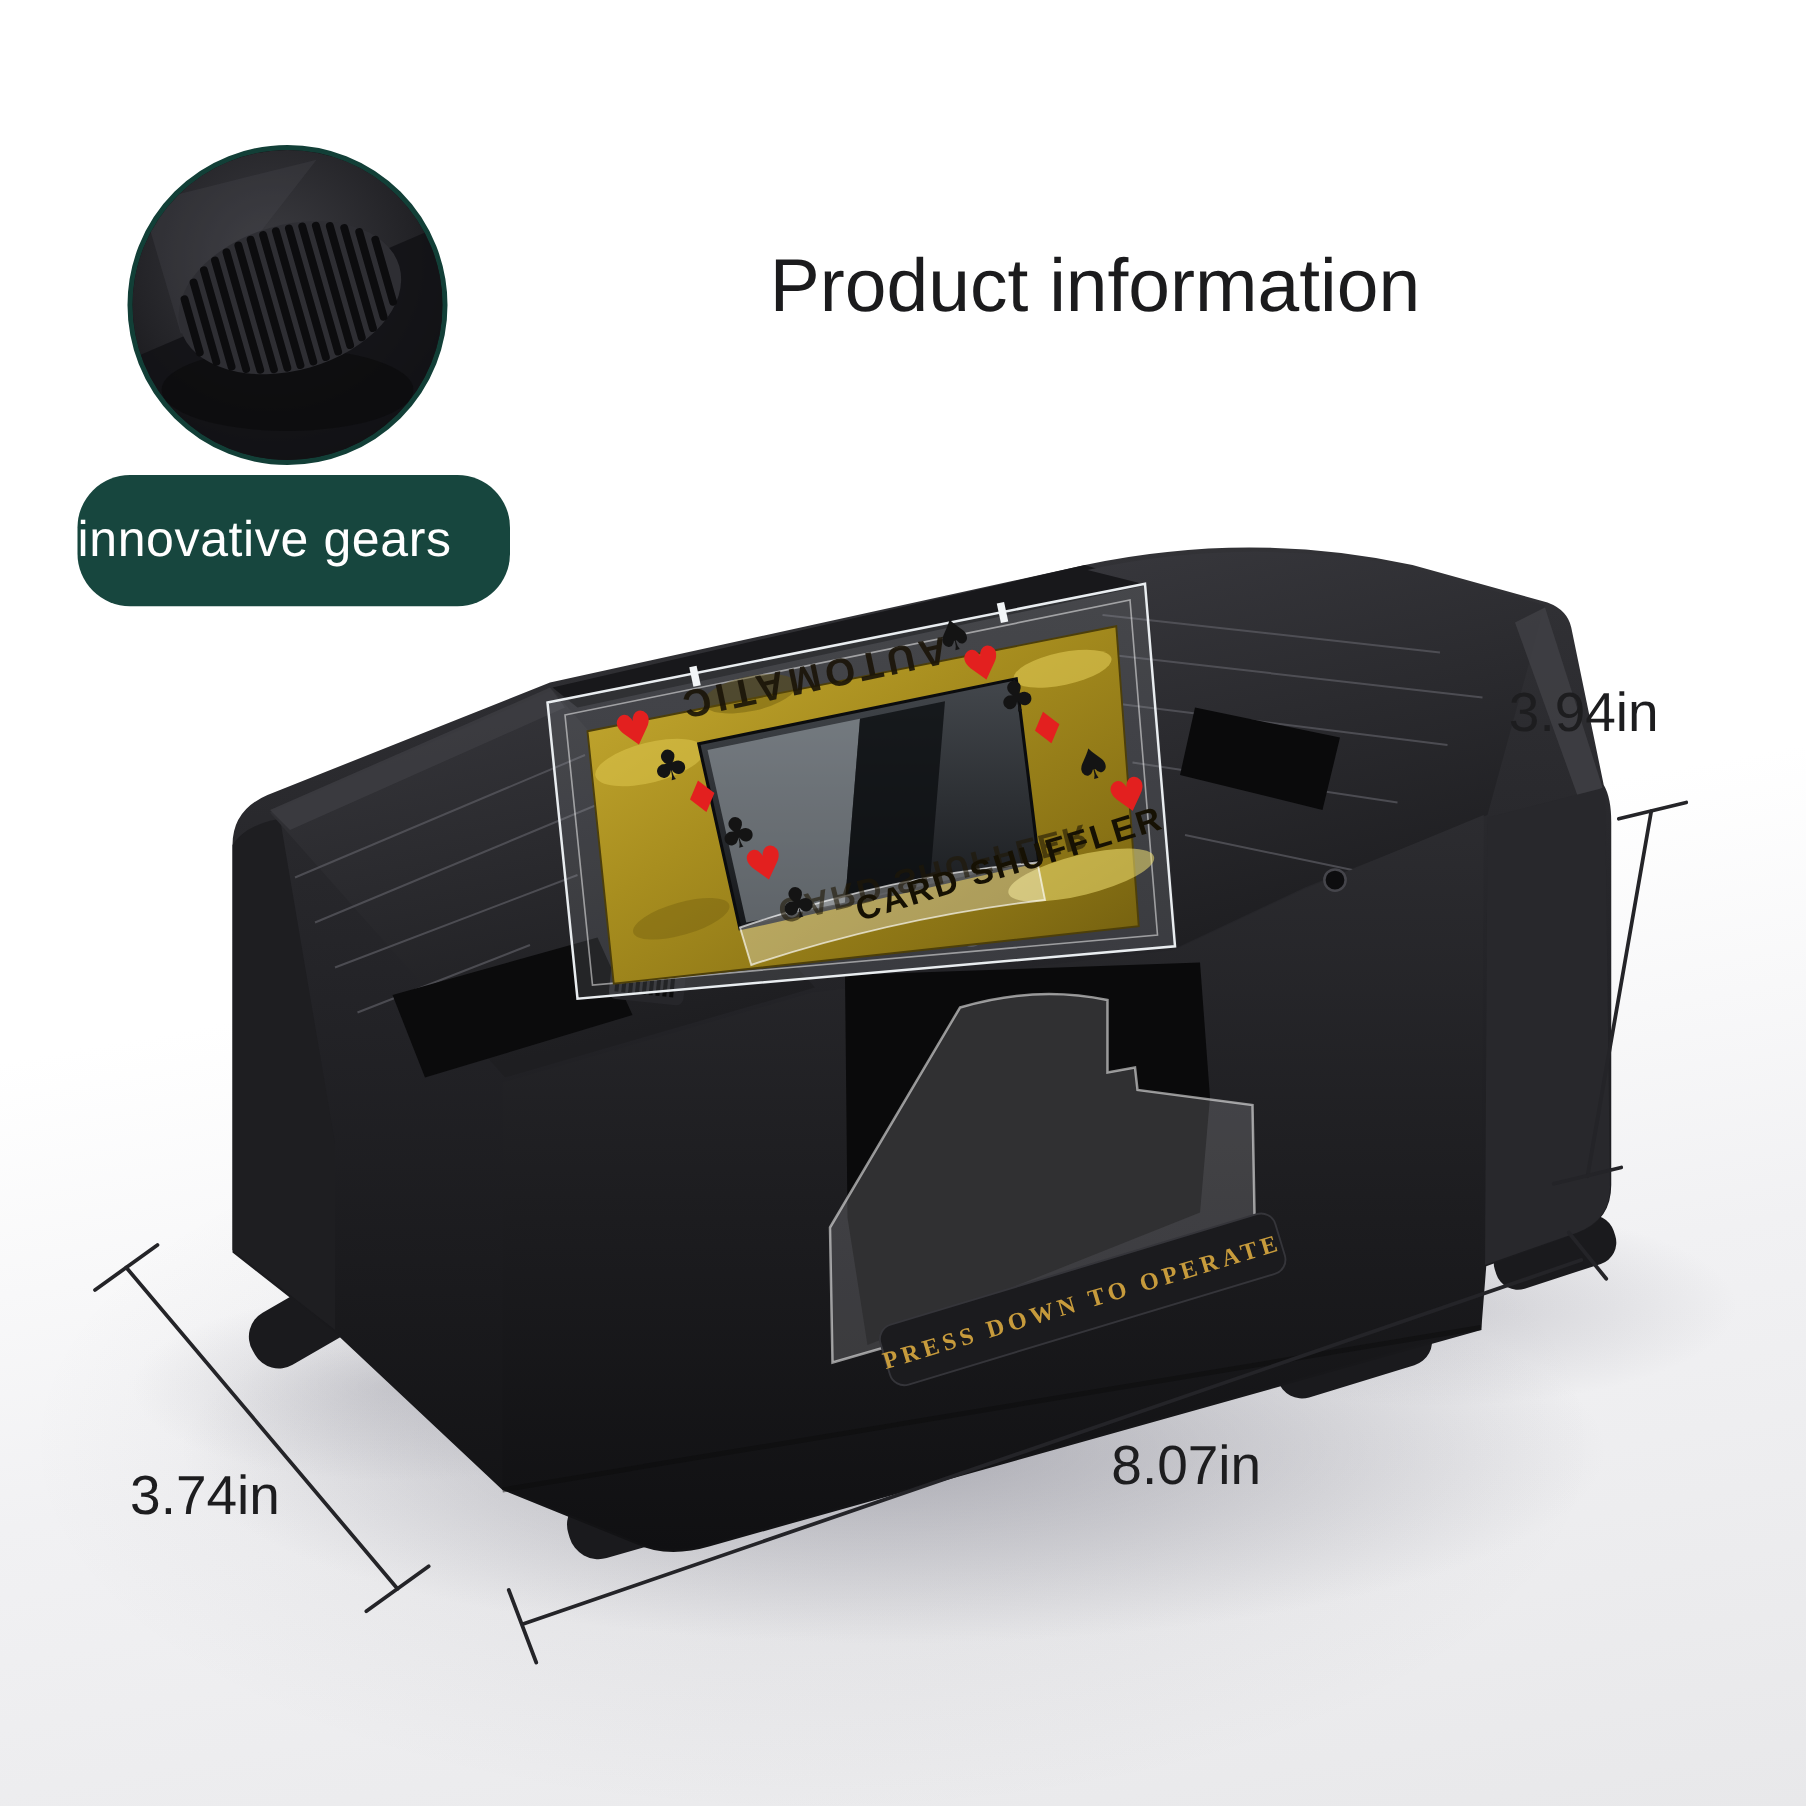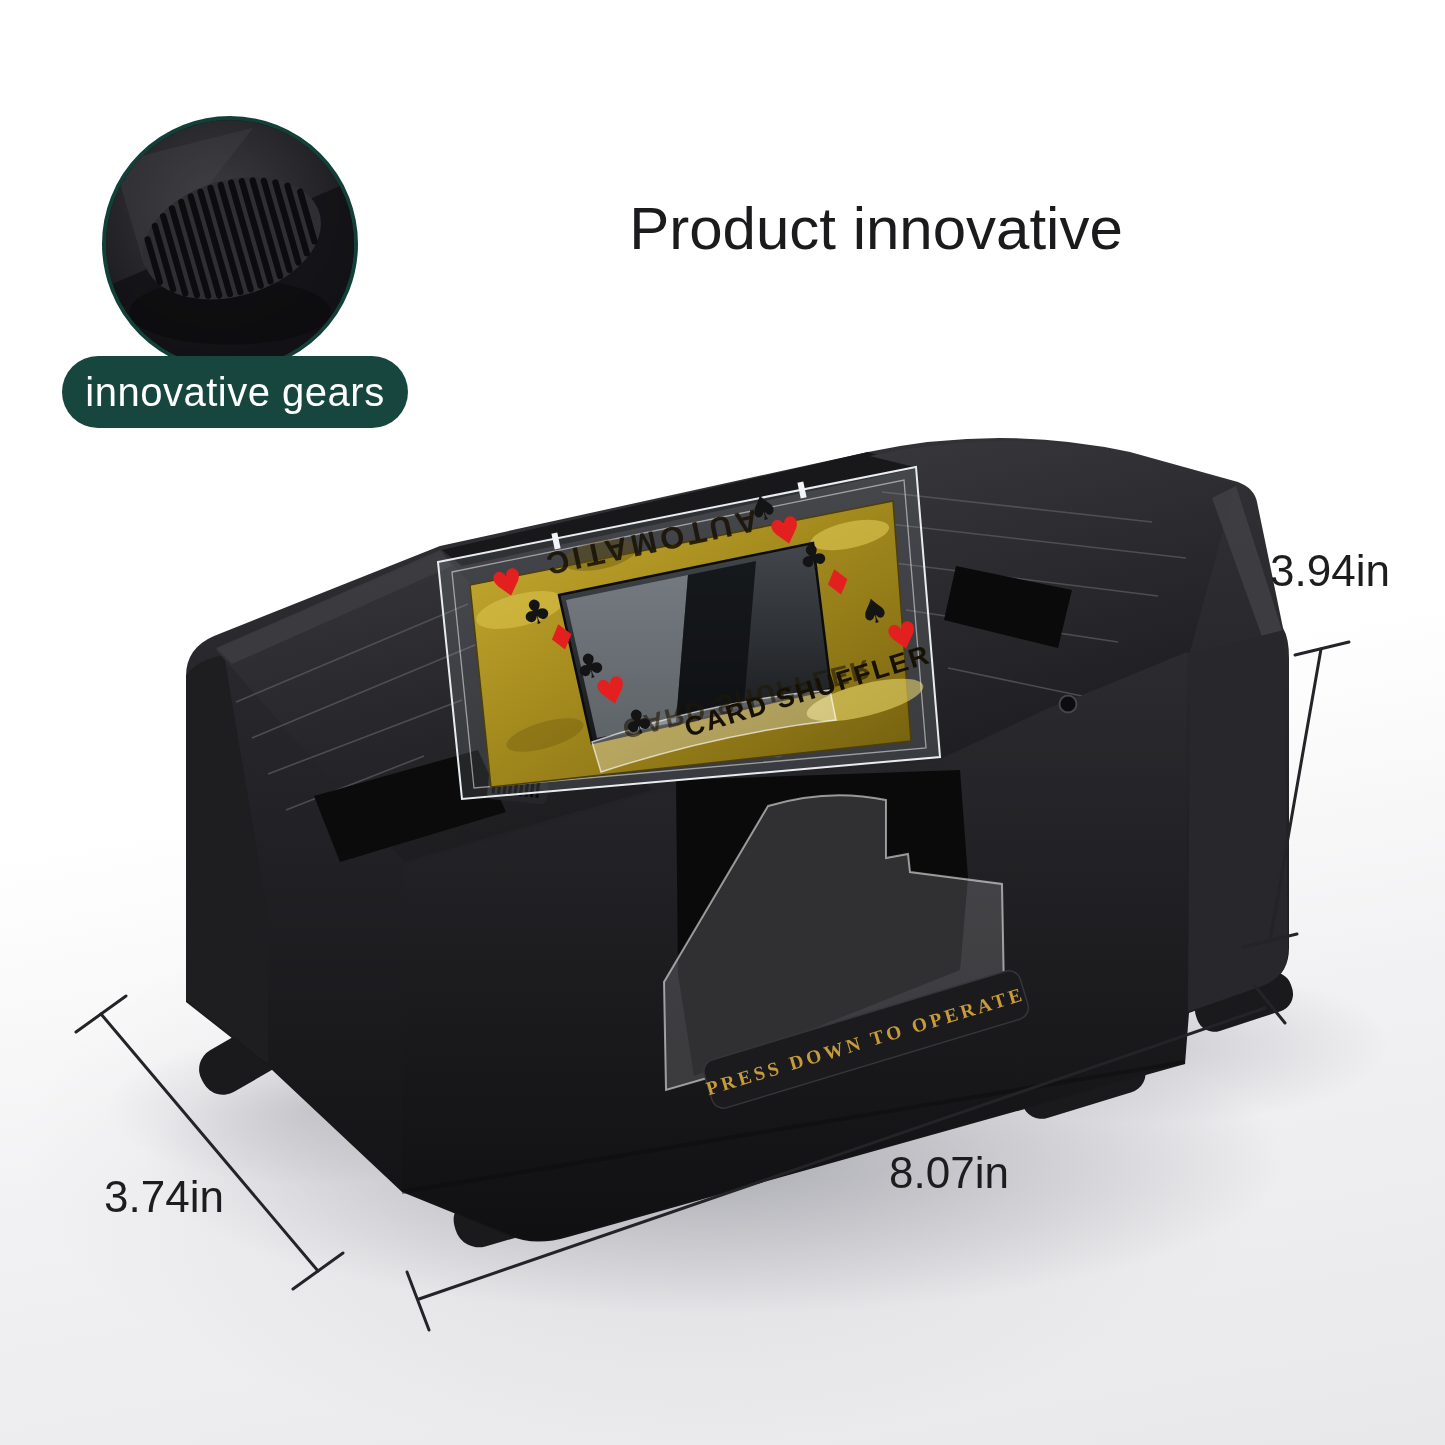--- a/index.html
+++ b/index.html
@@ -5,28 +5,28 @@
   html,body{margin:0;padding:0;background:#fff}
   .canvas{position:relative;width:1445px;height:1445px;overflow:hidden;
           background:linear-gradient(170deg,#ffffff 0%,#ffffff 50%,#f1f1f3 72%,#e8e8ea 100%);
           font-family:"Liberation Sans",sans-serif}
   .floor{position:absolute;inset:0;
          background:radial-gradient(900px 420px at 45% 80%, rgba(60,60,70,.10), rgba(0,0,0,0) 70%)}
   .scene{position:absolute;left:0;top:0;width:1445px;height:1445px}
   .inset-circle{position:absolute;left:102px;top:116px;width:256px;height:256px;border-radius:50%;
                 border:4px solid #123F37;box-sizing:border-box;overflow:hidden;background:#17171a}
   .inset-circle svg{width:100%;height:100%;display:block}
-  .inset-pill{position:absolute;left:62px;top:356px;width:346px;height:72px;
+  .inset-pill{position:absolute;left:62px;top:380px;width:346px;height:105px;
               background:var(--accent,#17463E);border-radius:42px;
-              display:flex;align-items:center;justify-content:center}
+              display:flex;align-items:center;justify-content:flex-start}
   .inset-pill span{color:#ffffff;font-size:40px;letter-spacing:.5px;font-weight:500}
   .title{position:absolute;left:876px;top:194px;transform:translateX(-50%);
          font-size:60px;font-weight:400;color:#1b1b1d;white-space:nowrap}
   .dim{position:absolute;font-size:44px;color:#1d1d1f;transform:translateX(-50%);white-space:nowrap}
-  #dim-h{left:1330px;top:546px}
+  #dim-h{left:1267px;top:546px}
   #dim-d{left:164px;top:1172px}
   #dim-w{left:949px;top:1148px}
   .ridge{stroke:#5a5a60;stroke-width:1.6;opacity:.75;fill:none}
   .dimline{stroke:#242428;stroke-width:3;fill:none;stroke-linecap:round}
 </style>
 </head>
 <body>
 
 <div class="canvas">
   <div class="floor"></div>
@@ -64,21 +64,21 @@
             <line x1="70" y1="-36.338671616067856" x2="70" y2="36.338671616067856" stroke="#0c0c0e" stroke-width="6.5" stroke-linecap="round"></line>
             <line x1="81" y1="-26.553366744054024" x2="81" y2="26.553366744054024" stroke="#0c0c0e" stroke-width="6.5" stroke-linecap="round"></line>
           </g>
       </g>
     </svg>
   </div>
   <div class="inset-pill">
     <span>innovative gears</span>
   </div>
 
-  <div class="title">Product innovative</div>
+  <div class="title">Product information</div>
 
   <svg class="scene" viewBox="0 0 1445 1445">
     <defs>
       <linearGradient id="gBody" x1="0" y1="0" x2="0" y2="1">
         <stop offset="0%" stop-color="#323236"></stop>
           <stop offset="45%" stop-color="#232327"></stop>
         <stop offset="100%" stop-color="#121214"></stop>
       </linearGradient>
       <linearGradient id="gFront" x1="0" y1="0" x2="0" y2="1">
         <stop offset="0%" stop-color="#2c2c30"></stop>

